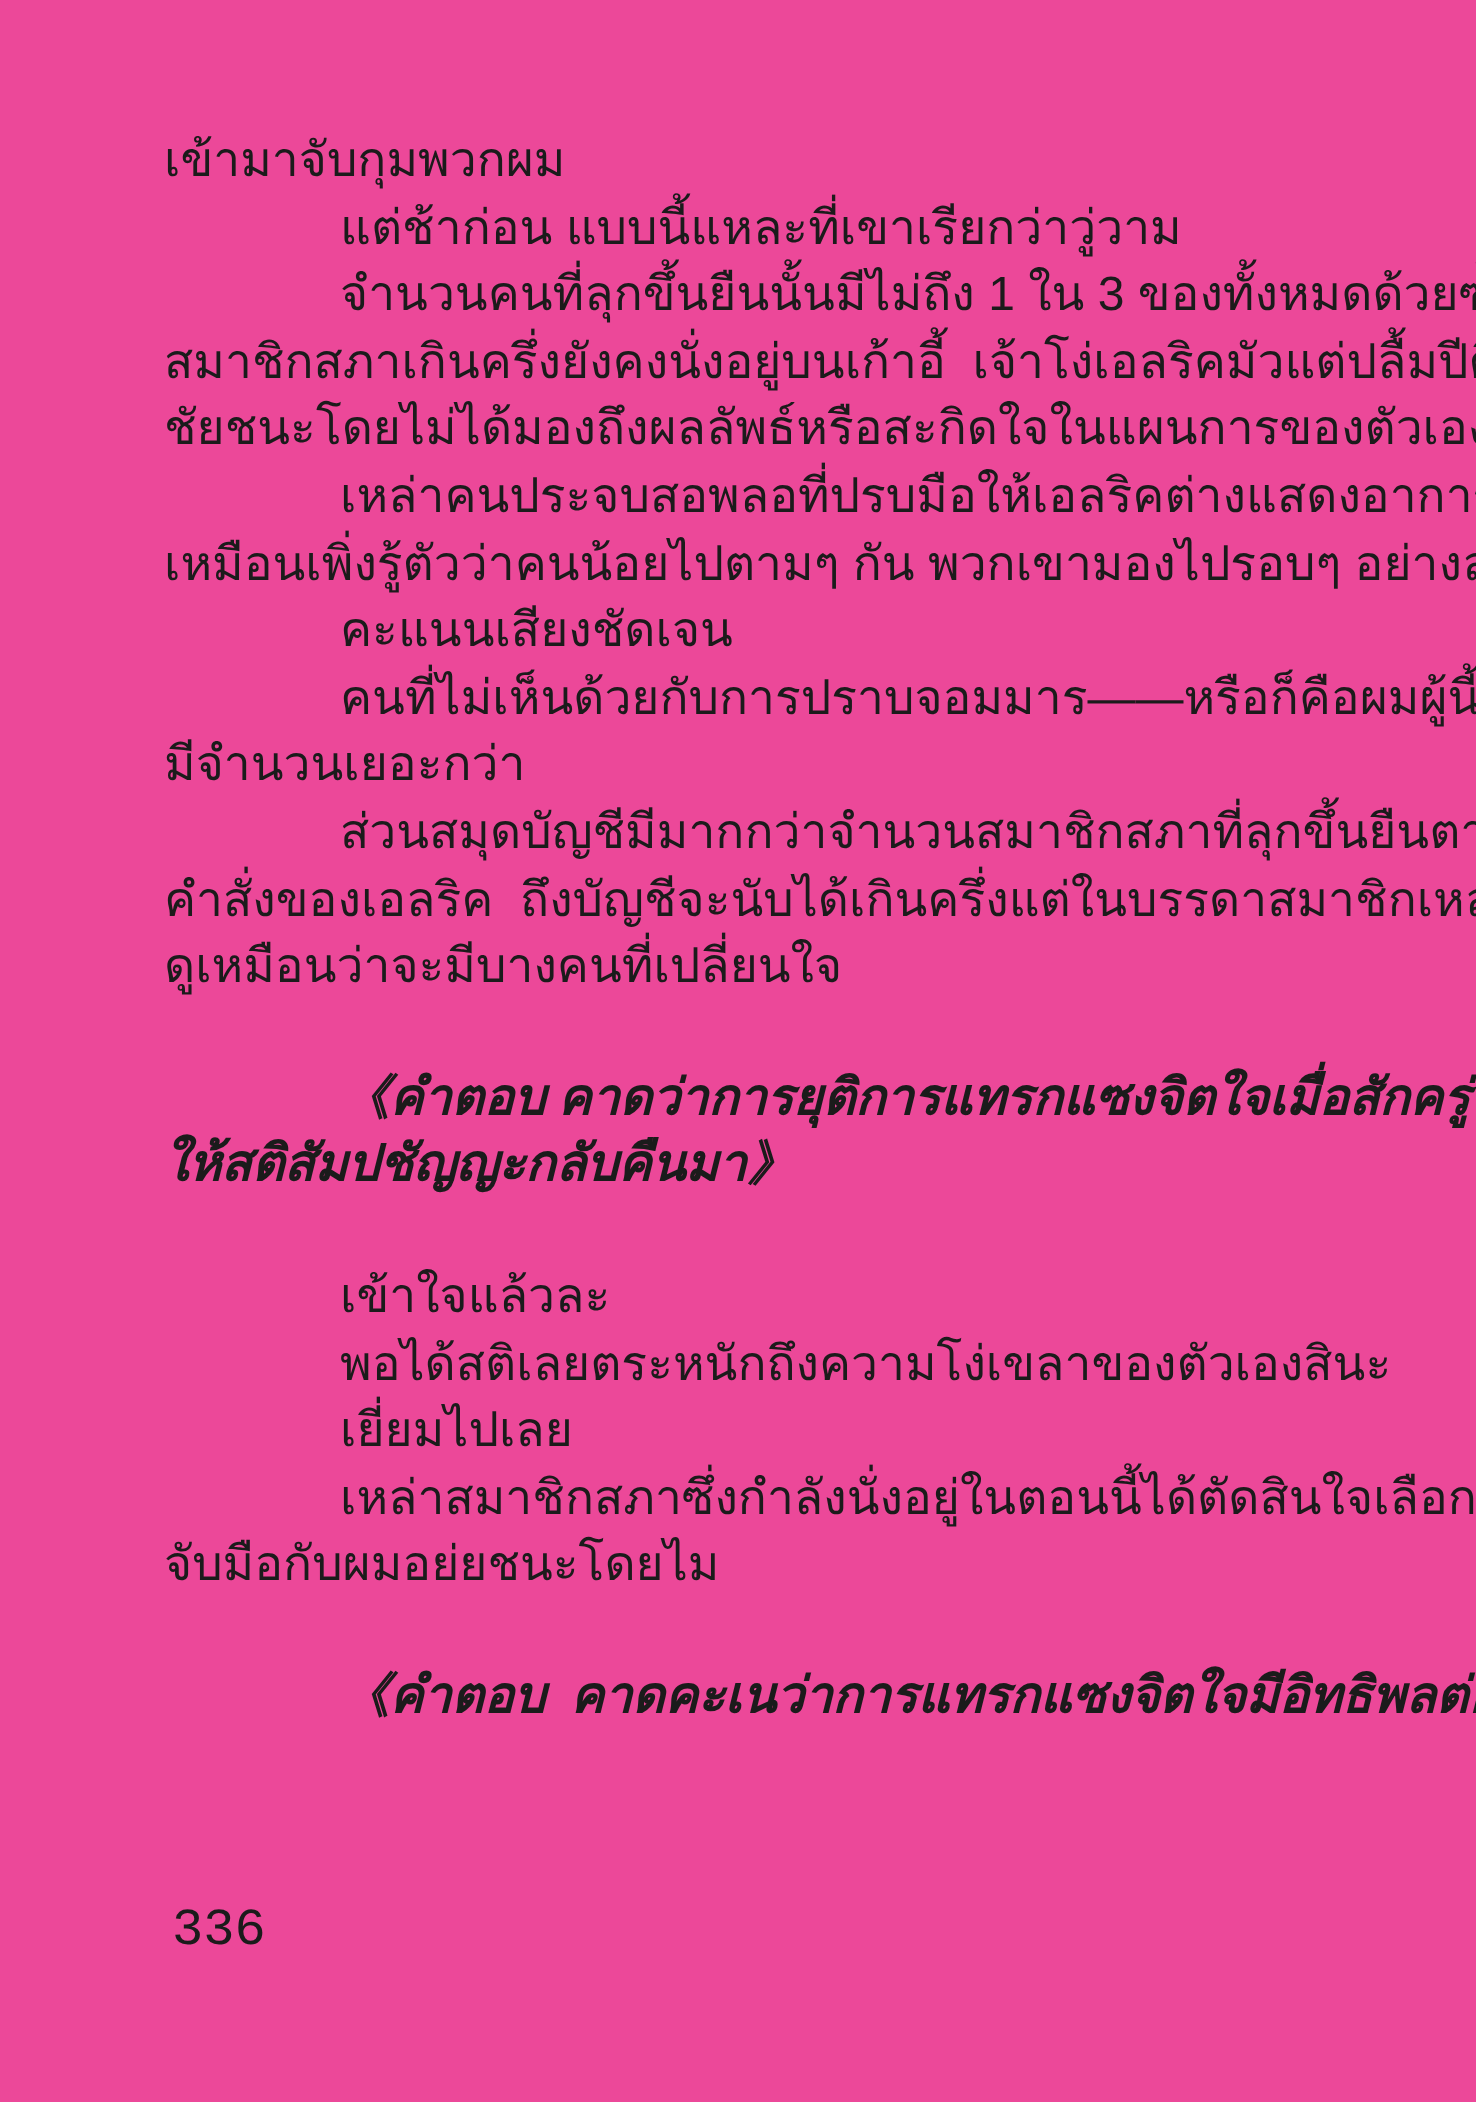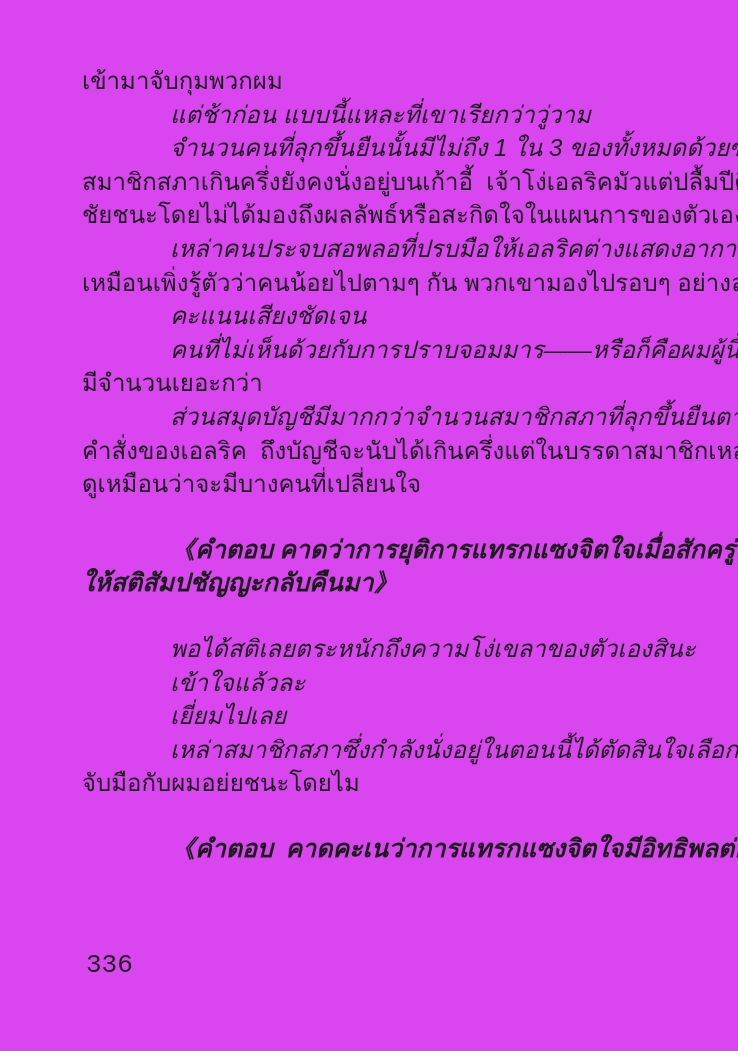--- a/index.html
+++ b/index.html
@@ -4,39 +4,38 @@
 <style>
   html, body {
     margin: 0;
     padding: 0;
     background: #ffffff;
   }
   .page {
     position: relative;
     width: 738px;
     height: 1051px;
-    background: #d946ef;
+    background: #ec4899;
     overflow: hidden;
     font-family: "Liberation Sans", sans-serif;
     color: #1b1b1b;
   }
   .textblock {
     position: absolute;
     left: 82px;
     top: 64px;
     width: 580px;
     font-size: 24px;
     line-height: 33.6px;
   }
   .line {
     white-space: pre;
   }
   .line.indent {
     padding-left: 88px;
-    font-style: italic;
   }
   .line.quote {
     font-family: "Liberation Serif", serif;
     font-weight: bold;
     font-style: italic;
     font-size: 25px;
   }
   .gap {
     height: 32px;
   }
@@ -64,22 +63,22 @@
       <div class="line indent">คะแนนเสียงชัดเจน</div>
       <div class="line indent">คนที่ไม่เห็นด้วยกับการปราบจอมมาร——หรือก็คือผมผู้นี้นั้น</div>
       <div class="line">มีจำนวนเยอะกว่า</div>
       <div class="line indent">ส่วนสมุดบัญชีมีมากกว่าจำนวนสมาชิกสภาที่ลุกขึ้นยืนตาม</div>
       <div class="line">คำสั่งของเอลริค  ถึงบัญชีจะนับได้เกินครึ่งแต่ในบรรดาสมาชิกเหล่านั้น</div>
       <div class="line">ดูเหมือนว่าจะมีบางคนที่เปลี่ยนใจ</div>
       <div class="gap"></div>
       <div class="line indent quote">《คำตอบ คาดว่าการยุติการแทรกแซงจิตใจเมื่อสักครู่นี้ ส่งผล</div>
       <div class="line quote">ให้สติสัมปชัญญะกลับคืนมา》</div>
       <div class="gap"></div>
+      <div class="line indent">เข้าใจแล้วละ</div>
       <div class="line indent">พอได้สติเลยตระหนักถึงความโง่เขลาของตัวเองสินะ</div>
-      <div class="line indent">เข้าใจแล้วละ</div>
       <div class="line indent">เยี่ยมไปเลย</div>
       <div class="line indent">เหล่าสมาชิกสภาซึ่งกำลังนั่งอยู่ในตอนนี้ได้ตัดสินใจเลือกที่จะ</div>
       <div class="line">จับมือกับผมอย่ยชนะโดยไม</div>
       <div class="gap"></div>
       <div class="line indent quote">《คำตอบ  คาดคะเนว่าการแทรกแซงจิตใจมีอิทธิพลต่อการ</div>
     </div>
   <div class="page-number">336</div>
 </div>
 
 </body></html>

